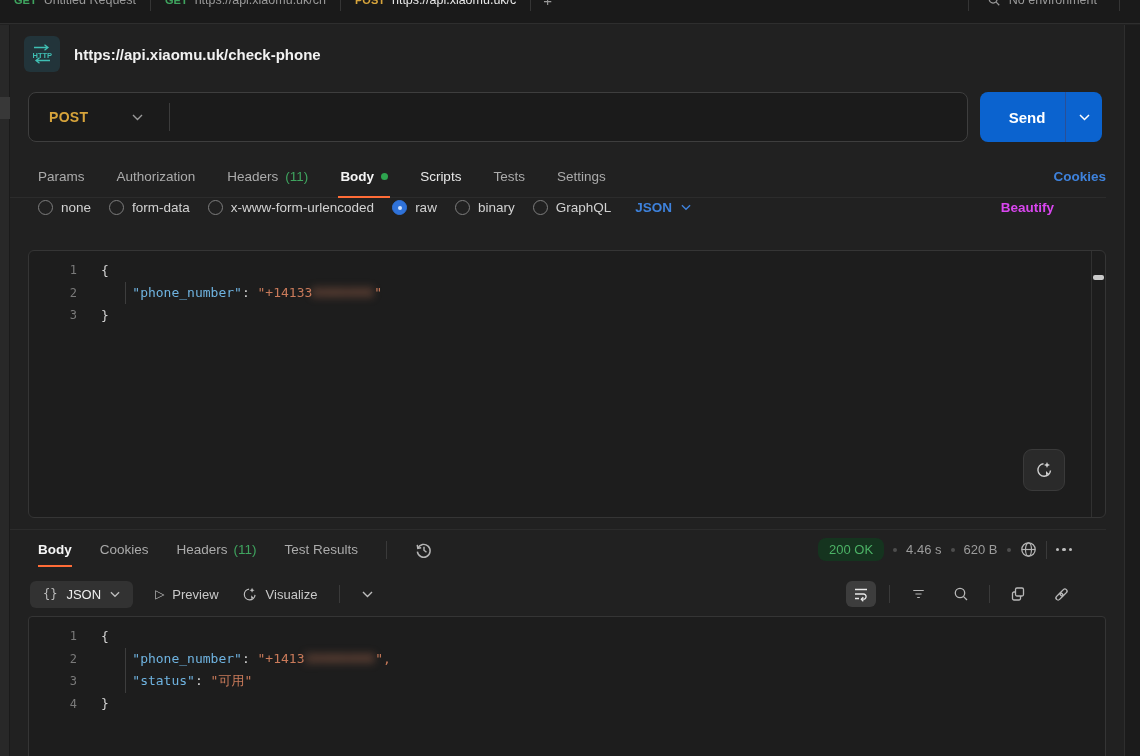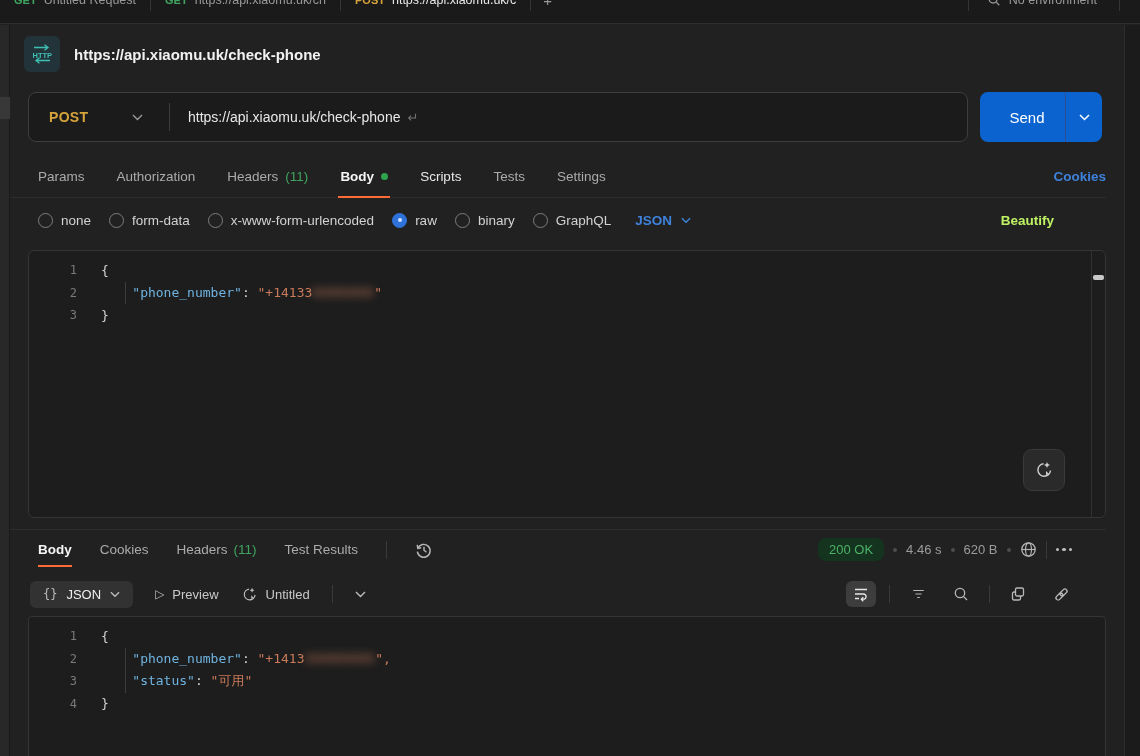--- a/index.html
+++ b/index.html
@@ -32,42 +32,42 @@
   .save-caret { display:flex; align-items:center; padding:0 11px; }
 
   
   .url-row { position:absolute; top:92px; left:28px; width:940px; height:50px; background:#1b1b1b; border:1px solid #3e3e3e; border-radius:8px; display:flex; align-items:center; }
   .method-select { display:flex; align-items:center; gap:44px; padding:0 0 0 20px; width:140px; }
   .method-label { color:#d7a43b; font-weight:bold; font-size:14px; letter-spacing:.3px; }
   .url-div { width:1px; height:28px; background:#3c3c3c; margin-right:18px; }
   .url-text { color:#e8e8e8; font-size:14px; }
   .enter-hint { color:#737373; font-size:13px; margin-left:7px; }
   .send-btn { position:absolute; top:92px; left:980px; width:122px; height:50px; background:#0b63cf; border-radius:8px; display:flex; align-items:stretch; overflow:hidden; }
-  .send-main { flex:1; display:flex; align-items:center; justify-content:center; color:#fff; font-weight:normal; font-size:15px;padding-left:9px; }
+  .send-main { flex:1; display:flex; align-items:center; justify-content:center; color:#fff; font-weight:bold; font-size:15px;padding-left:9px; }
   .send-sep { width:1px; background:#2a4f97; margin:0; }
   .send-caret { width:36px; display:flex; align-items:center; justify-content:center; }
 
   
   .req-tabs { position:absolute; top:156px; left:10px; width:1096px; height:42px; display:flex; align-items:center; gap:32px; padding-left:28px; border-bottom:1px solid #2c2c2c; font-size:13.5px; color:#ababab; }
   .rtab { position:relative; display:flex; align-items:center; gap:7px; height:100%; }
   .rtab.active { color:#f5f5f5; font-weight:bold; }
   .rtab.bright { color:#e8e8e8; }
   .green-count { color:#3fa45f; }
   .green-dot { width:7px; height:7px; border-radius:50%; background:#2ea44f; }
   .rtab.active::after { content:""; position:absolute; bottom:-1px; left:-2px; right:-2px; height:2px; background:#ff6c37; }
   .cookies-link { position:absolute; right:0; top:0; height:100%; display:flex; align-items:center; color:#3e82dc; font-weight:bold; font-size:13.5px; }
 
   
-  .body-opts { position:absolute; top:200px; left:10px; width:1096px; height:40px; display:flex; align-items:center; gap:18px; padding-left:28px; font-size:13.5px; color:#d2d2d2; }
+  .body-opts { position:absolute; top:200px; left:10px; width:1096px; height:40px; display:flex; align-items:flex-start; gap:18px; padding-left:28px; font-size:13.5px; color:#d2d2d2; }
   .radio-item { display:flex; align-items:center; gap:8px; }
   .radio { width:15px; height:15px; border-radius:50%; border:1.5px solid #7d7d7d; background:transparent; position:relative; }
   .radio.sel { border-color:#2f72d9; background:#2f72d9; }
   .radio.sel::after { content:""; position:absolute; left:4.5px; top:4.5px; width:4px; height:4px; border-radius:50%; background:#cfe3ff; }
   .lang-select { display:flex; align-items:center; gap:9px; margin-left:6px; color:#3e82dc; font-weight:bold; }
-  .beautify-link { position:absolute; right:52px; color:#bef264; font-weight:bold; font-size:13.5px; }
+  .beautify-link { position:absolute; right:52px; color:#d946ef; font-weight:bold; font-size:13.5px; }
 
   
   .editor { position:absolute; left:28px; width:1078px; background:#1d1d1d; border:1px solid #353535; border-radius:6px; font-family:"DejaVu Sans Mono", monospace; font-size:13px; }
   .req-editor { top:250px; height:268px; }
   .resp-editor { top:616px; height:150px; border-radius:4px; }
   .code-pad { padding-top:8px; }
   .code-row { position:relative; display:flex; height:22.5px; align-items:center; }
   .ln { width:72px; text-align:right; padding-right:24px; color:#7a7a7a; font-size:12px; flex:none; }
   .code { white-space:pre; color:#d4d4d4; }
   .tok-key { color:#6fb3e0; }
@@ -156,21 +156,20 @@
   </div>
 
   <div class="url-row">
     <div class="method-select">
       <span class="method-label">POST</span>
       <svg width="11" height="7" viewBox="0 0 11 7">
           <polyline points="1,1 5.5,5.5 10,1" fill="none" stroke="#9a9a9a" stroke-width="1.4"></polyline>
         </svg>
     </div>
     <div class="url-div"></div>
-    <div><span class="url-text">https://api.xiaomu.uk/check-phone</span><span class="enter-hint">↵</span></div>
   </div>
   <div class="send-btn">
     <div class="send-main">Send</div>
     <div class="send-sep"></div>
     <div class="send-caret">
       <svg width="11" height="7" viewBox="0 0 11 7">
           <polyline points="1,1 5.5,5.5 10,1" fill="none" stroke="#ffffff" stroke-width="1.5"></polyline>
         </svg>
     </div>
   </div>
@@ -300,21 +299,21 @@
     <div class="tool-item">
       <span class="play-tri">▷</span>
       <span>Preview</span>
     </div>
     <div class="tool-item">
       <svg width="17" height="17" viewBox="0 0 20 20">
         <path d="M16.5 10.5 a6.3 6.3 0 1 1 -7 -6.8" fill="none" stroke="#bdbdbd" stroke-width="1.4"></path>
         <path d="M13 2 l0.9 2.1 L16 5 l-2.1 0.9 L13 8 l-0.9 -2.1 L10 5 l2.1 -0.9 z" fill="#bdbdbd"></path>
         <path d="M12 11 l3 3 l-3 1 z" fill="#bdbdbd"></path>
       </svg>
-      <span>Untitled</span>
+      <span>Visualize</span>
     </div>
     <div class="vdiv"></div>
     <svg width="11" height="7" viewBox="0 0 11 7">
         <polyline points="1,1 5.5,5.5 10,1" fill="none" stroke="#bdbdbd" stroke-width="1.4"></polyline>
       </svg>
 
     <div class="resp-icons">
       <div class="icon-btn active">
         <svg width="16" height="16" viewBox="0 0 16 16">
             <path d="M2 3.5 h12 M2 8 h8.5 a2.6 2.6 0 1 1 0 5.2 h-2.2 M2 12.5 h4" fill="none" stroke="#e8e8e8" stroke-width="1.3"></path>

